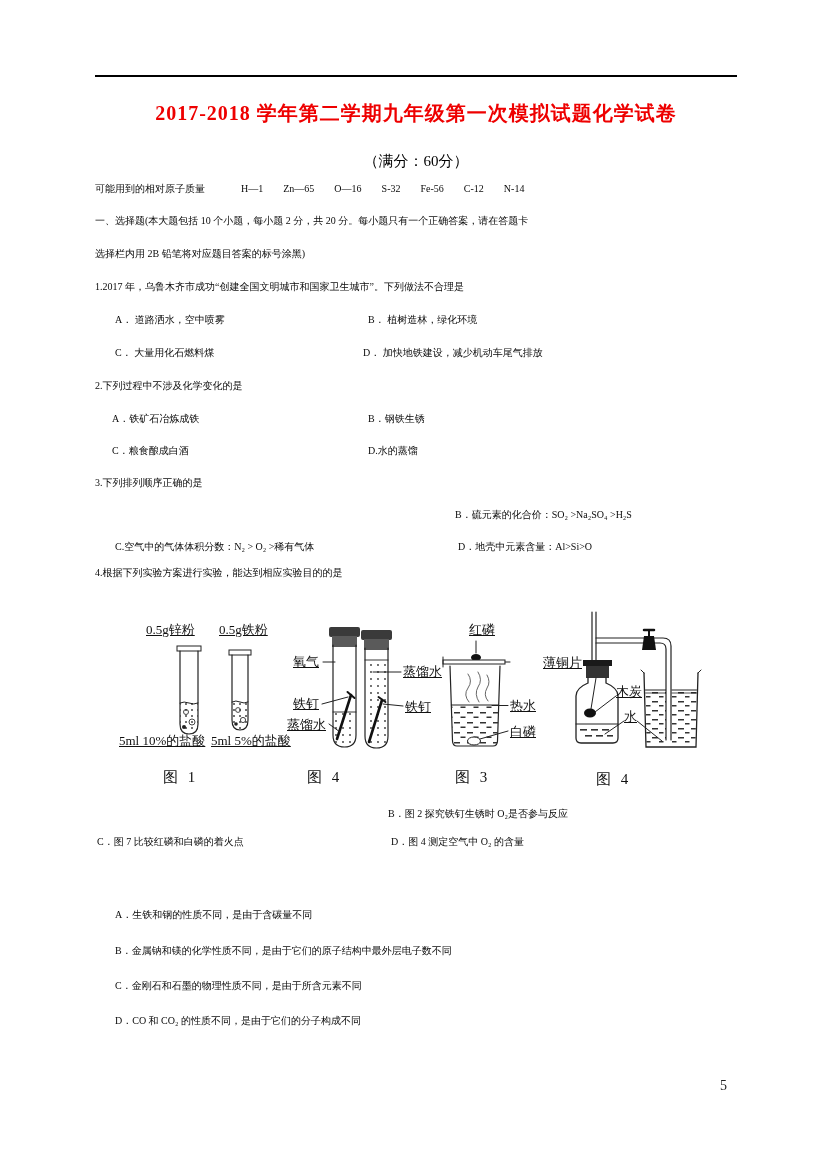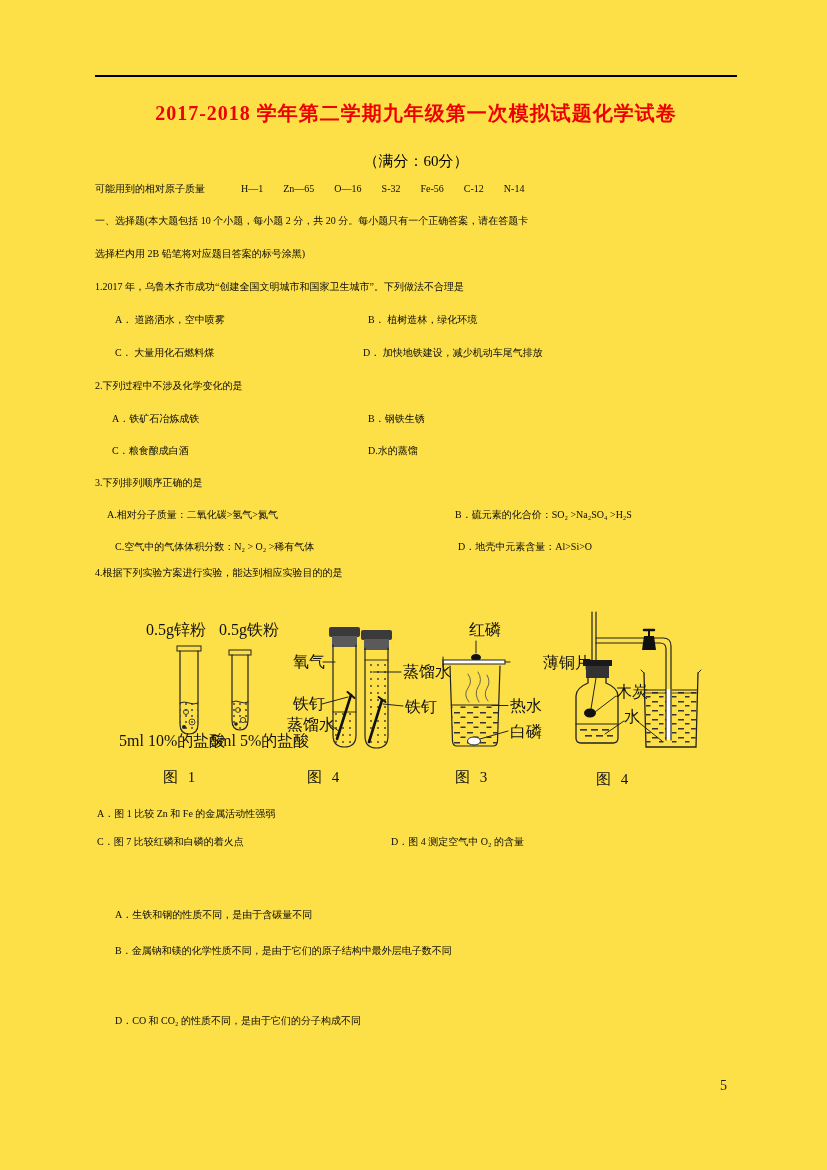--- a/index.html
+++ b/index.html
@@ -1,28 +1,28 @@
 <!DOCTYPE html>
 <html><head>
 <meta charset="utf-8">
 <style>
   html,body{margin:0;padding:0;background:#888;}
-  .page{position:relative;width:827px;height:1170px;background:#fde047;margin:0 auto;
+  .page{position:relative;width:827px;height:1170px;background:#ffffff;margin:0 auto;
         font-family:"Liberation Serif","DejaVu Serif","DejaVu Sans",serif;color:#000;overflow:hidden;}
   .rule{position:absolute;background:#000;}
   .ttl{position:absolute;left:95px;top:100px;width:642px;text-align:center;
        font-size:20px;font-weight:bold;color:#ee0000;letter-spacing:1px;white-space:nowrap;}
   .sub{position:absolute;left:95px;top:152px;width:642px;text-align:center;font-size:15px;}
   .ln{position:absolute;font-size:10px;line-height:20px;white-space:nowrap;color:#0a0a0a;}
   .am{margin-right:20px;}
   .am-label{margin-right:36px;}
   .figs{position:absolute;left:0;top:600px;width:827px;height:200px;}
   .fig{position:absolute;top:0;height:195px;}
   .figsvg{position:absolute;left:0;top:0;}
-  .flab{position:absolute;font-size:16px;white-space:nowrap;color:#111;line-height:15px;}
+  .flab{position:absolute;font-size:13px;white-space:nowrap;color:#111;line-height:15px;text-decoration:underline;}
   .fcap{position:absolute;font-size:15px;white-space:nowrap;color:#111;letter-spacing:3px;}
   .pgnum{position:absolute;font-size:14px;color:#222;}
   svg line,svg path{stroke-linecap:round;}
 </style>
 </head>
 <body>
 
 <div class="page">
 
   <div class="rule" style="left:95px;top:75px;width:642px;height:2px;"></div>
@@ -43,21 +43,20 @@
   <div class="ln" style="left:115px;top:343px;text-align:center;">C． 大量用化石燃料煤</div>
   <div class="ln" style="left:363px;top:343px;">D． 加快地铁建设，减少机动车尾气排放</div>
 
   <div class="ln" style="left:95px;top:376px;">2.下列过程中不涉及化学变化的是</div>
   <div class="ln" style="left:112px;top:409px;">A．铁矿石冶炼成铁</div>
   <div class="ln" style="left:368px;top:409px;">B．钢铁生锈</div>
   <div class="ln" style="left:112px;top:441px;">C．粮食酿成白酒</div>
   <div class="ln" style="left:368px;top:441px;">D.水的蒸馏</div>
 
   <div class="ln" style="left:95px;top:473px;">3.下列排列顺序正确的是</div>
-  <div class="ln" style="left:107px;top:505px;">A.相对分子质量：二氧化碳&gt;氢气&gt;氮气</div>
   <div class="ln" style="left:455px;top:505px;">B．硫元素的化合价：SO₂ &gt;Na₂SO₄ &gt;H₂S</div>
   <div class="ln" style="left:458px;top:537px;">D．地壳中元素含量：Al&gt;Si&gt;O</div>
   <div class="ln" style="left:115px;top:537px;">C.空气中的气体体积分数：N₂ &gt; O₂ &gt;稀有气体</div>
 
   <div class="ln" style="left:95px;top:563px;">4.根据下列实验方案进行实验，能达到相应实验目的的是</div>
 
   <div class="figs">
 
     <div class="fig" style="left:118px;width:180px;">
       <svg class="figsvg" width="180" height="195" viewBox="0 0 180 195">
@@ -218,23 +217,24 @@
           <line x1="64" y1="121" x2="45" y2="134"></line>
           <line x1="77" y1="121" x2="102" y2="141"></line>
         </g>
       </svg>
       <span class="flab" style="left:56px;top:84px;">木炭</span>
       <span class="flab" style="left:64px;top:109px;">水</span>
       <span class="fcap" style="left:36px;top:170px;">图 4</span>
     </div>
   </div>
 
-  <div class="ln" style="left:97px;top:804px;">A．图 1 比较 Zn 和 Fe 的金属活动性强弱</div>
+  <div class="ln" style="left:388px;top:804px;">B．图 2 探究铁钉生锈时 O₂是否参与反应</div>
   <div class="ln" style="left:97px;top:832px;">C．图 7 比较红磷和白磷的着火点</div>
   <div class="ln" style="left:391px;top:832px;">D．图 4 测定空气中 O₂ 的含量</div>
 
   <div class="ln" style="left:115px;top:941px;">B．金属钠和镁的化学性质不同，是由于它们的原子结构中最外层电子数不同</div>
   <div class="ln" style="left:115px;top:905px;">A．生铁和钢的性质不同，是由于含碳量不同</div>
+  <div class="ln" style="left:115px;top:976px;">C．金刚石和石墨的物理性质不同，是由于所含元素不同</div>
   <div class="ln" style="left:115px;top:1011px;">D．CO 和 CO₂ 的性质不同，是由于它们的分子构成不同</div>
 
   <div class="pgnum" style="left:720px;top:1078px;">5</div>
 
 </div>
 
 </body></html>

